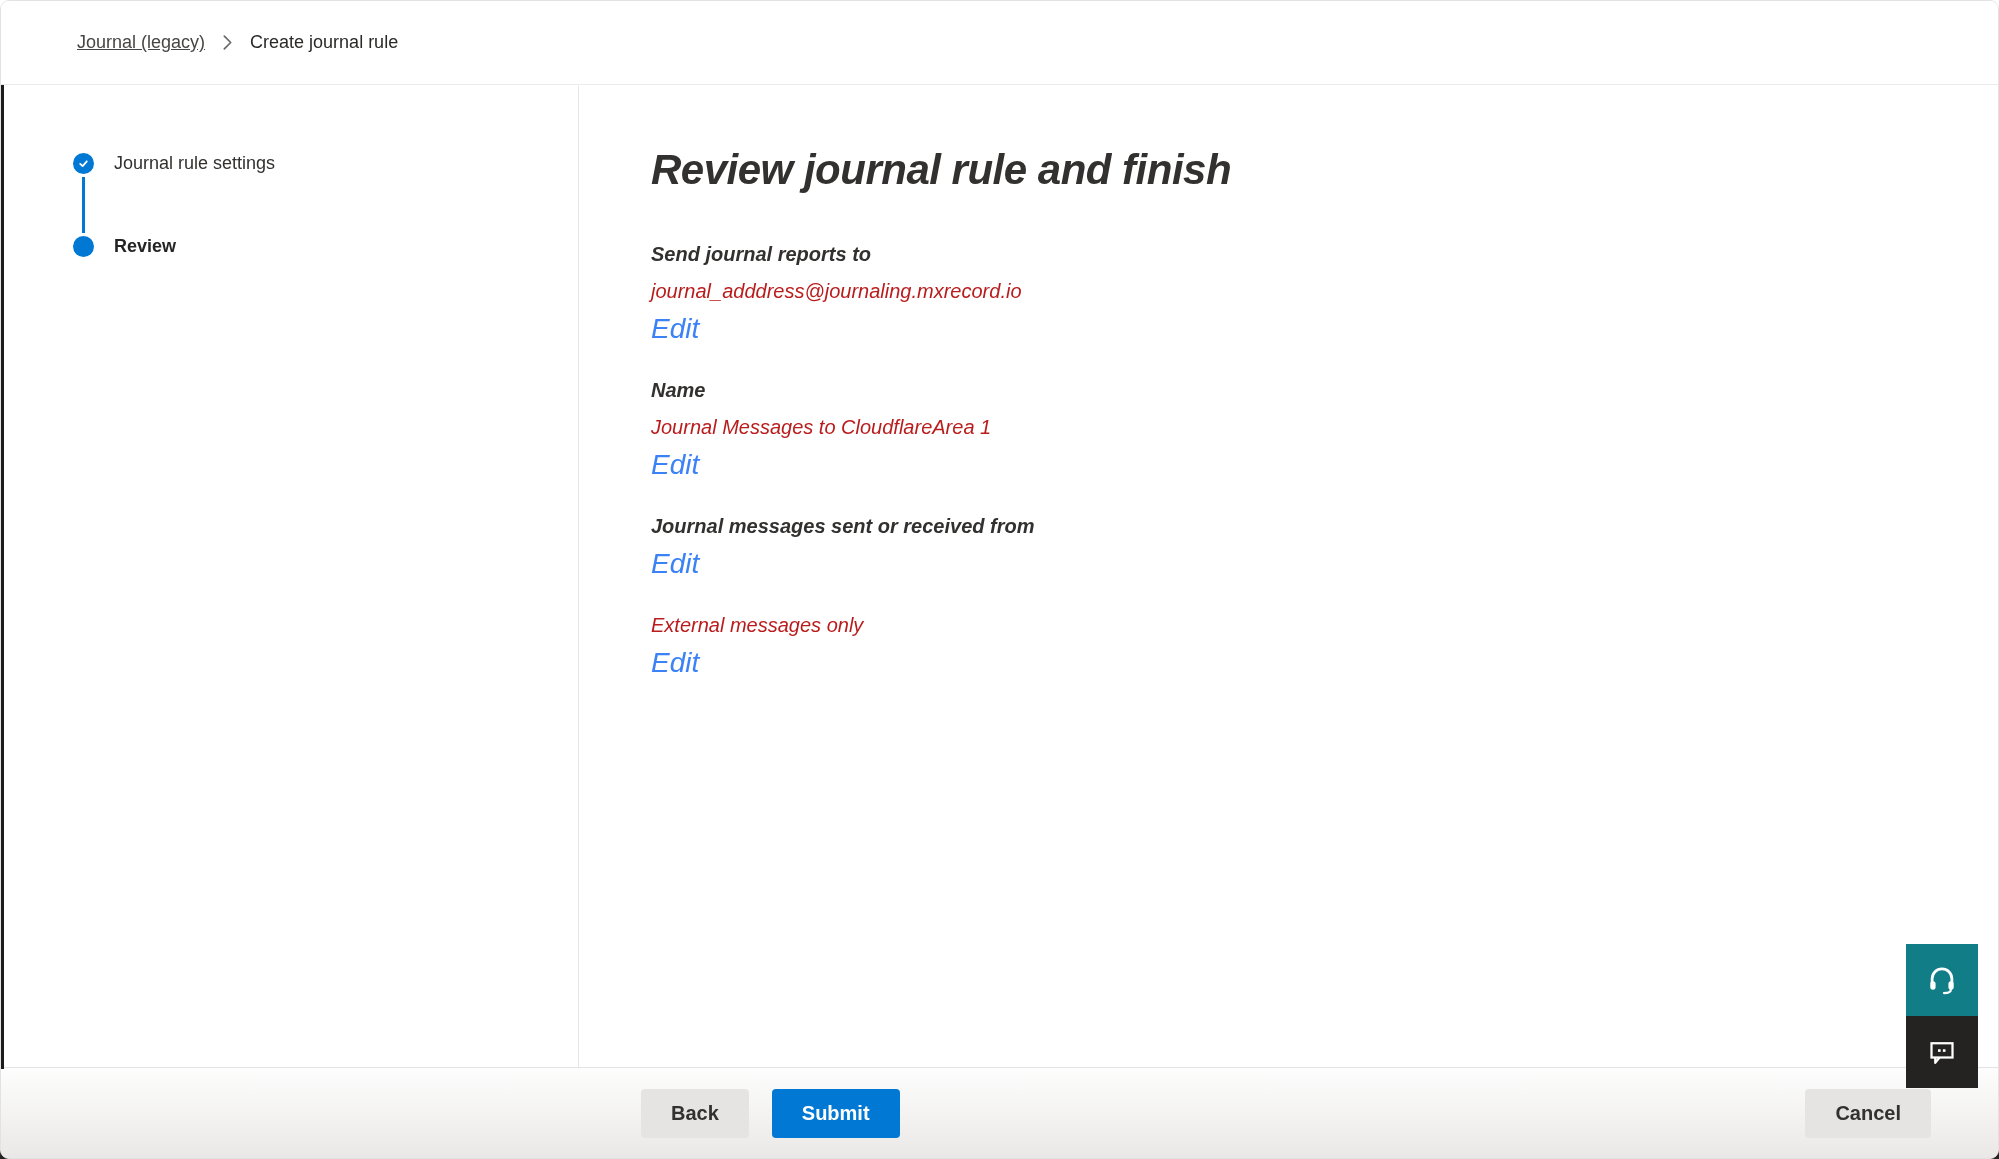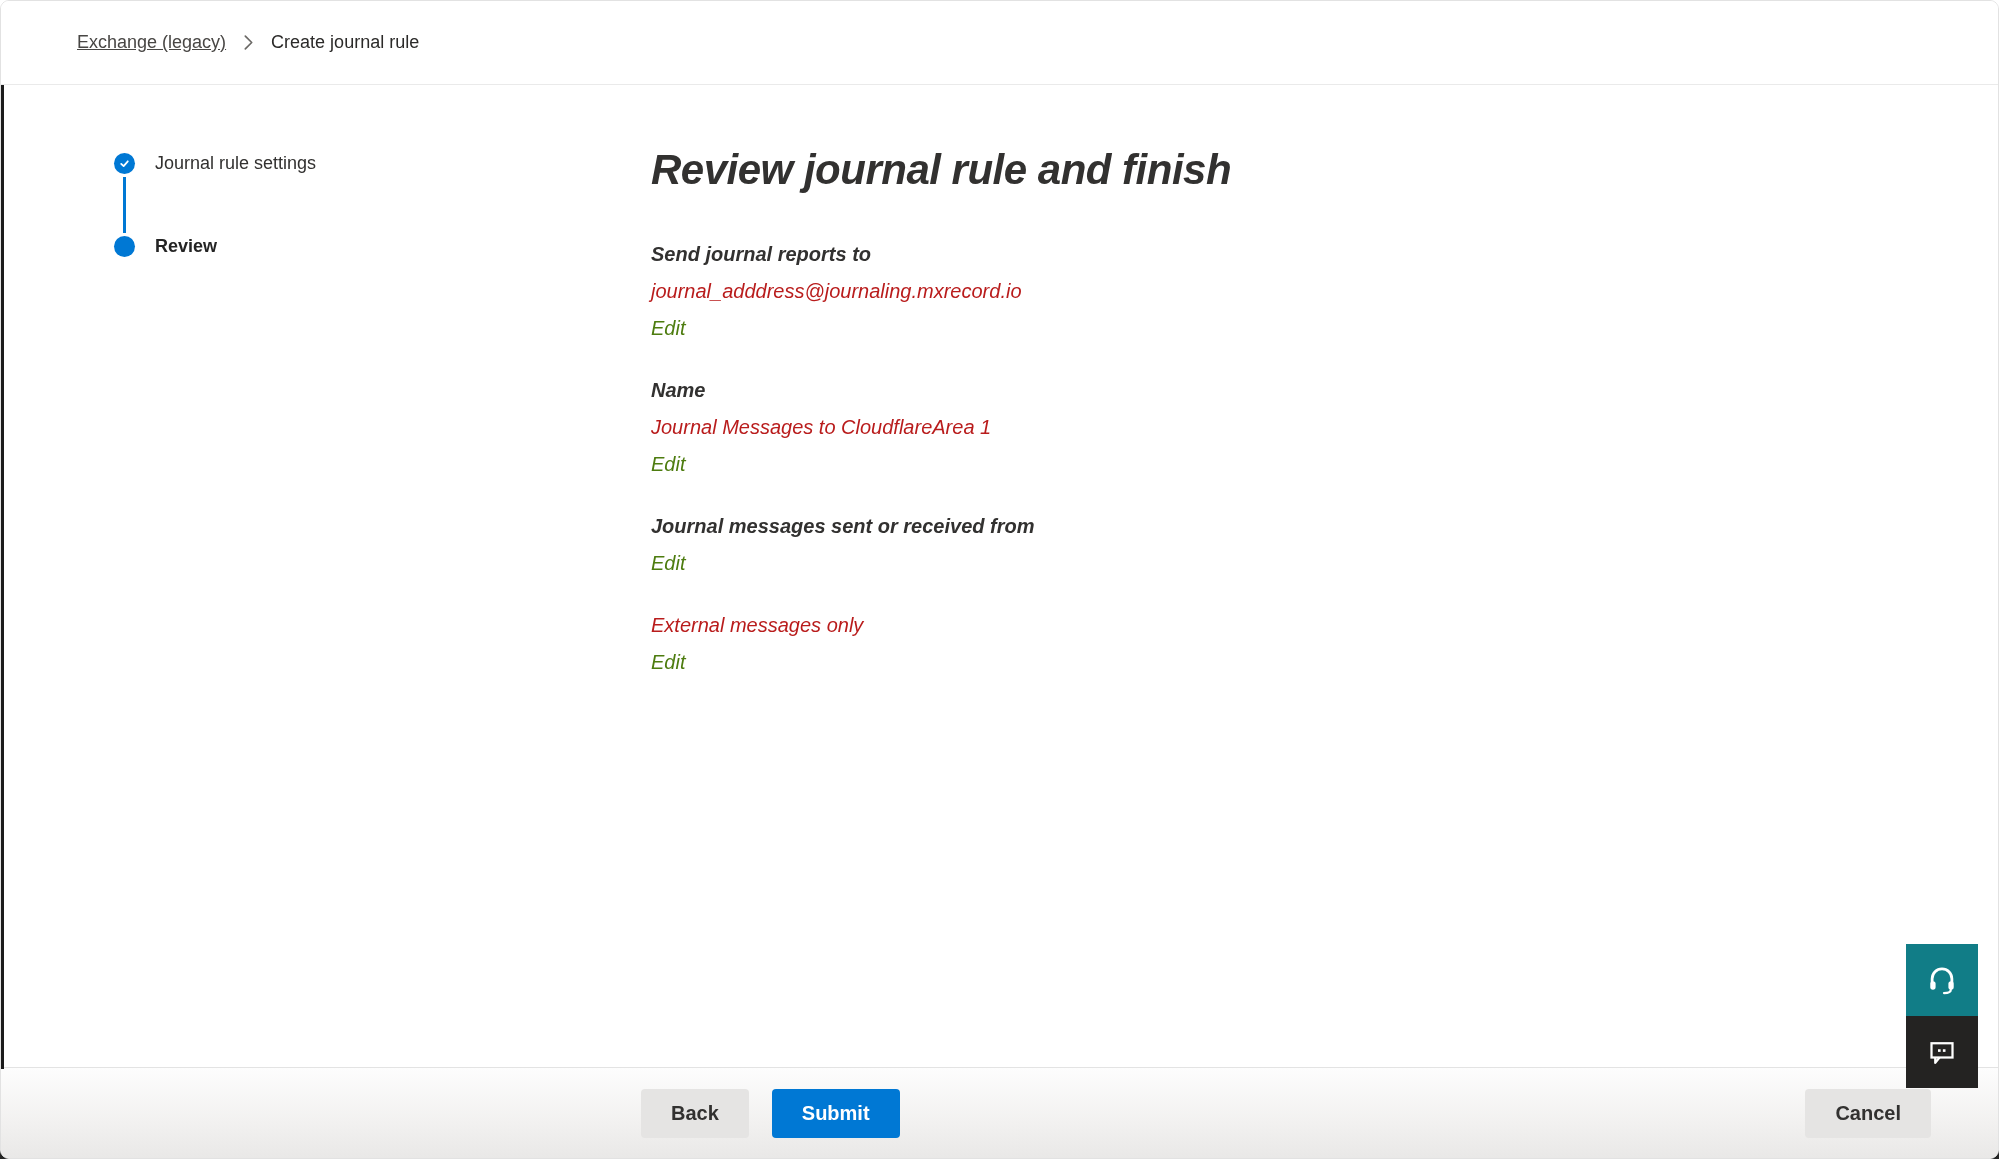--- a/index.html
+++ b/index.html
@@ -38,21 +38,20 @@
   
   .edge-strip {
     position:absolute; left:0; top:84px; width:3px; height:984px;
     background:#1b1b1b; z-index:5;
   }
   
   .steps-panel {
     position:absolute; left:3px; top:85px; width:575px; bottom:91px;
     background:#fff; border-right:1px solid #e6e6e6;
     padding:67px 0 0 69px;
-    margin-left:41px;
   }
   .step-row { display:flex; align-items:center; }
   .step-circle {
     width:21px; height:21px; border-radius:50%;
     background:#0078d4; flex:0 0 auto;
     display:flex; align-items:center; justify-content:center;
   }
   .step-connector {
     width:3px; height:56px; background:#0078d4;
     margin:3px 0 3px 9px;
@@ -65,21 +64,21 @@
     background:#fff; padding:60px 0 0 71px; overflow:hidden;font-style:italic;
   }
   .page-title {
     font-size:42px; font-weight:700; color:#323130;
     letter-spacing:-0.5px; margin-bottom:42px;
   }
   .section { margin-bottom:25px; }
   .sec-label { font-size:20px; font-weight:700; color:#323130; line-height:37px; }
   .sec-value { font-size:20px; color:#b91c1c; line-height:37px; }
   .sec-edit {
-    font-size:20px; color:#4d7c0f; line-height:37px;
+    font-size:28px; color:#3b82f6; line-height:37px;
     display:inline-block; cursor:pointer; text-decoration:none;
   }
   
   .footer {
     position:absolute; left:0; right:0; bottom:0; height:91px;
     border-top:1px solid #e3e3e3;
     background:linear-gradient(180deg,#fdfdfd 0%,#f2f1f0 60%,#e9e8e7 100%);
     display:flex; align-items:center; padding-left:640px;
     z-index:2;
   }
@@ -102,21 +101,21 @@
 </style>
 </head>
 <body>
 
 <div class="corner-dark bl"></div>
 <div class="corner-dark br"></div>
 
 <div class="app">
 
   <div class="topbar">
-    <a class="crumb-link">Exchange (legacy)</a>
+    <a class="crumb-link">Journal (legacy)</a>
     <span class="crumb-sep">
       <svg width="11" height="17" viewBox="0 0 10 16">
         <path d="M2 2l6 6-6 6" fill="none" stroke="#6b6966" stroke-width="1.6" stroke-linecap="round" stroke-linejoin="round"></path>
       </svg>
     </span>
     <span class="crumb-current">Create journal rule</span>
   </div>
 
   <div class="edge-strip"></div>
 

